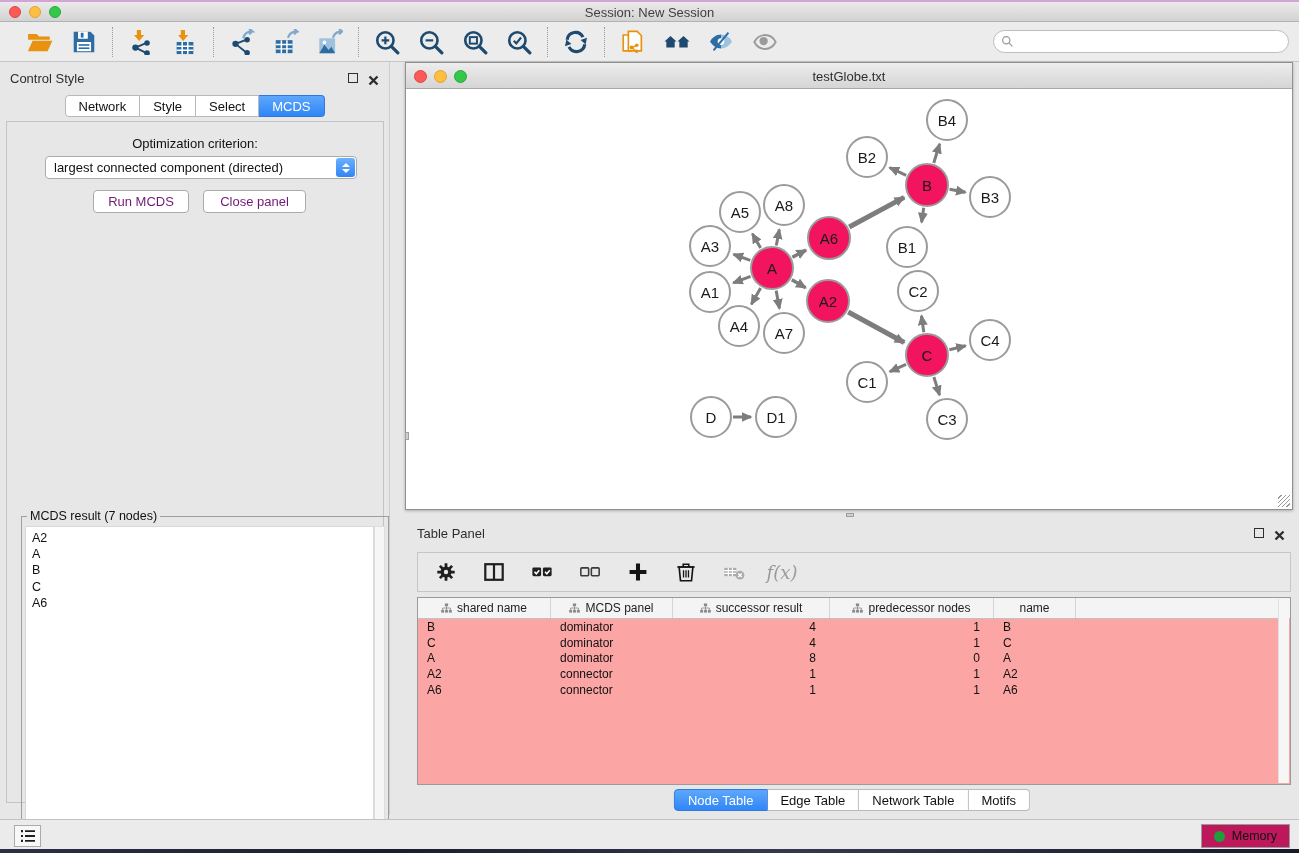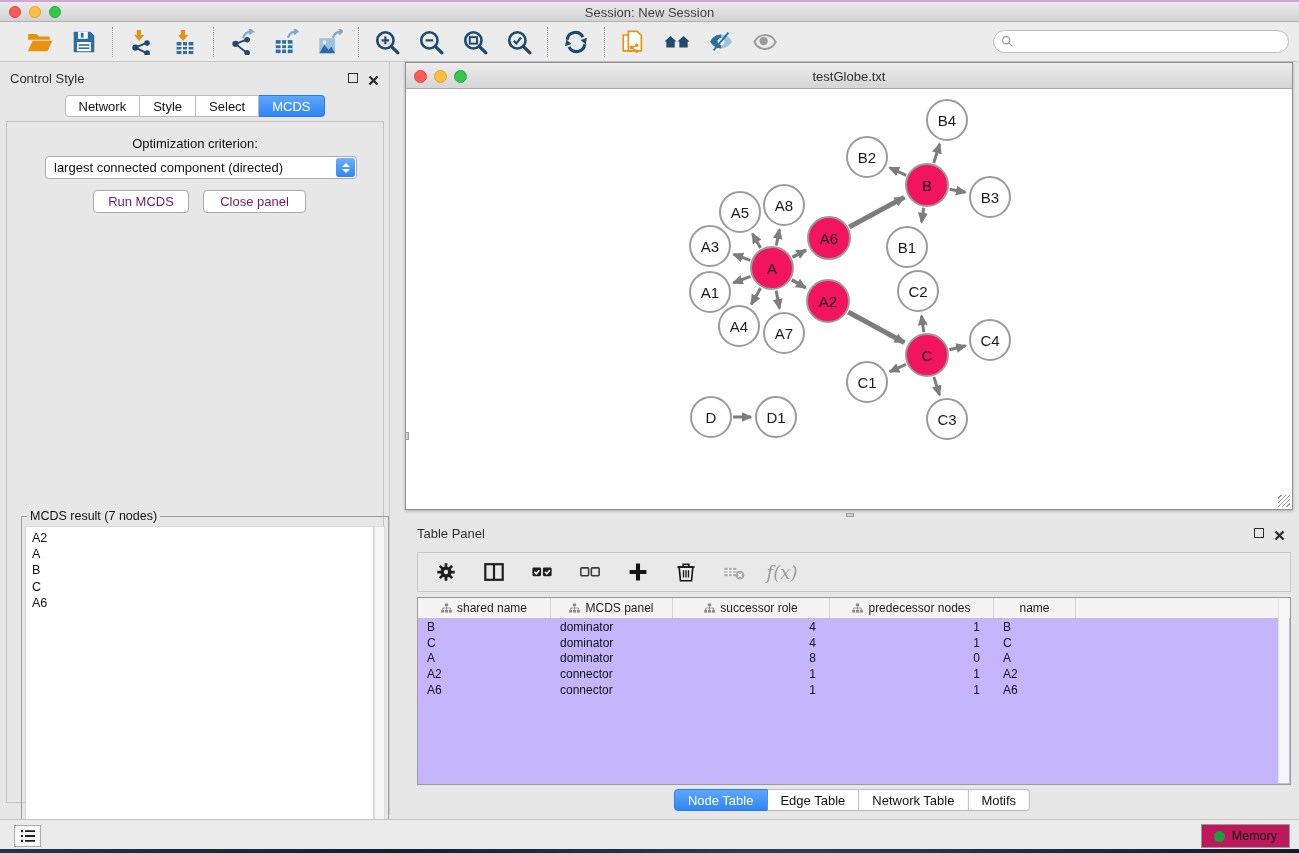--- a/index.html
+++ b/index.html
@@ -89,21 +89,21 @@
   #table-panel { left:405px; top:520px; width:894px; height:296px; background:#e7e7e7; }
   #tp-title { left:12px; top:6px; }
   #tp-wc { right:14px; top:7px; }
   #tp-toolbar { left:12px; top:32px; width:874px; height:40px; background:#e9e9e9; border:1px solid #c6c6c6;
     display:flex; align-items:center; gap:24px; padding-left:16px; }
   .tp-icon { width:24px; height:24px; display:flex; align-items:center; justify-content:center; cursor:pointer; }
   .tp-icon svg { width:22px; height:22px; }
   .tp-icon.disabled { cursor:default; }
   #fx-icon { font-family:"DejaVu Serif","Liberation Serif",serif; font-style:italic; font-size:18px; color:#9a9a9a; cursor:default; }
 
-  #table-box { left:12px; top:77px; width:874px; height:188px; background:#c4b5fd; border:1px solid #9a9a9a; }
+  #table-box { left:12px; top:77px; width:874px; height:188px; background:#fca5a5; border:1px solid #9a9a9a; }
   #tbl-header { display:flex; height:21px; border-bottom:1px solid #c2c2c2; background:#f4f4f4; }
   .th { display:flex; align-items:center; justify-content:center; gap:5px; font-size:12px; color:#222;
     border-right:1px solid #d4d4d4; height:100%; cursor:pointer; }
   .th svg { width:11px; height:11px; }
   .tr { display:flex; height:15.7px; align-items:center; }
   .td { font-size:12px; color:#111; height:100%; display:flex; align-items:center; }
   .td.left { justify-content:flex-start; padding-left:9px; }
   .td.right { justify-content:flex-end; padding-right:14px; }
   #tbl-scroll { position:absolute; top:1px; right:1px; bottom:1px; width:11px; background:#f6f6f6; border-left:1px solid #e0e0e0; }
   #tp-tabs { left:50%; transform:translateX(-50%); top:269px; }
@@ -502,21 +502,21 @@
             <svg viewBox="0 0 12 12">
               <g fill="#8a8a8a">
                 <rect x="4.2" y="0.5" width="3.6" height="3"></rect>
                 <rect x="0.2" y="7.5" width="3.2" height="3"></rect>
                 <rect x="4.4" y="7.5" width="3.2" height="3"></rect>
                 <rect x="8.6" y="7.5" width="3.2" height="3"></rect>
               </g>
               <path d="M6 3.5v2M1.8 7.5v-2h8.4v2M6 5.5v2" stroke="#8a8a8a" stroke-width="0.9" fill="none"></path>
             </svg>
           </span>
-          <span>successor role</span>
+          <span>successor result</span>
         </div>
         <div class="th" style="width: 164px;">
           <span style="display: flex;">
             <svg viewBox="0 0 12 12">
               <g fill="#8a8a8a">
                 <rect x="4.2" y="0.5" width="3.6" height="3"></rect>
                 <rect x="0.2" y="7.5" width="3.2" height="3"></rect>
                 <rect x="4.4" y="7.5" width="3.2" height="3"></rect>
                 <rect x="8.6" y="7.5" width="3.2" height="3"></rect>
               </g>

